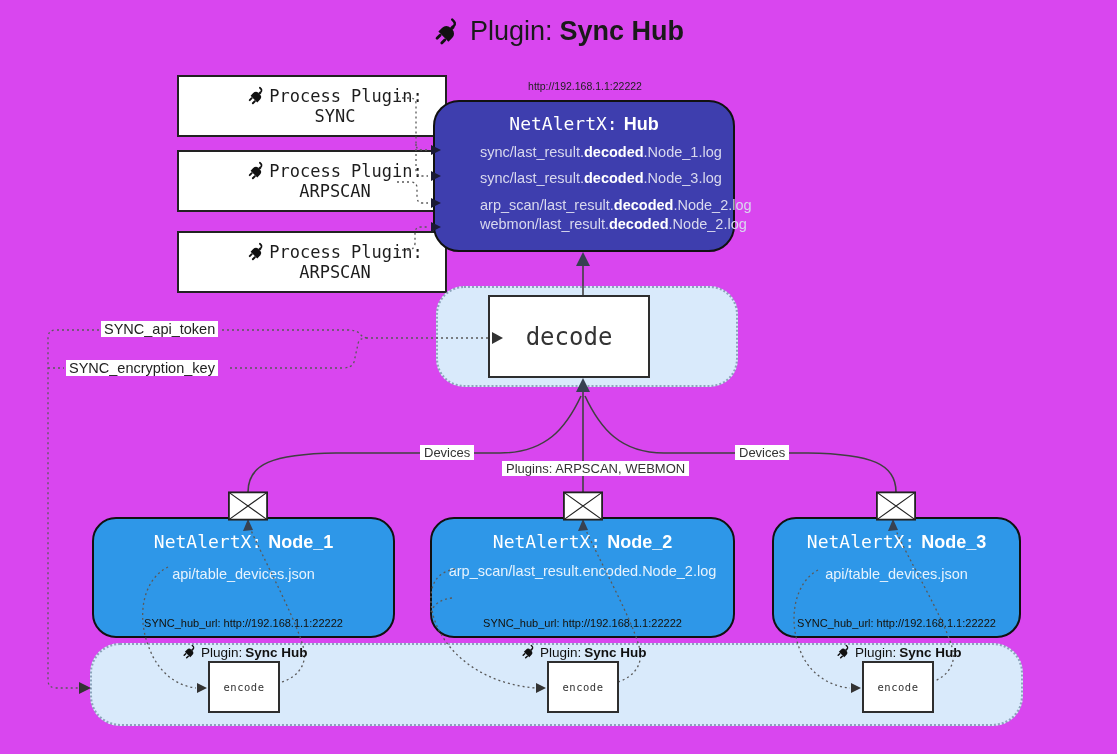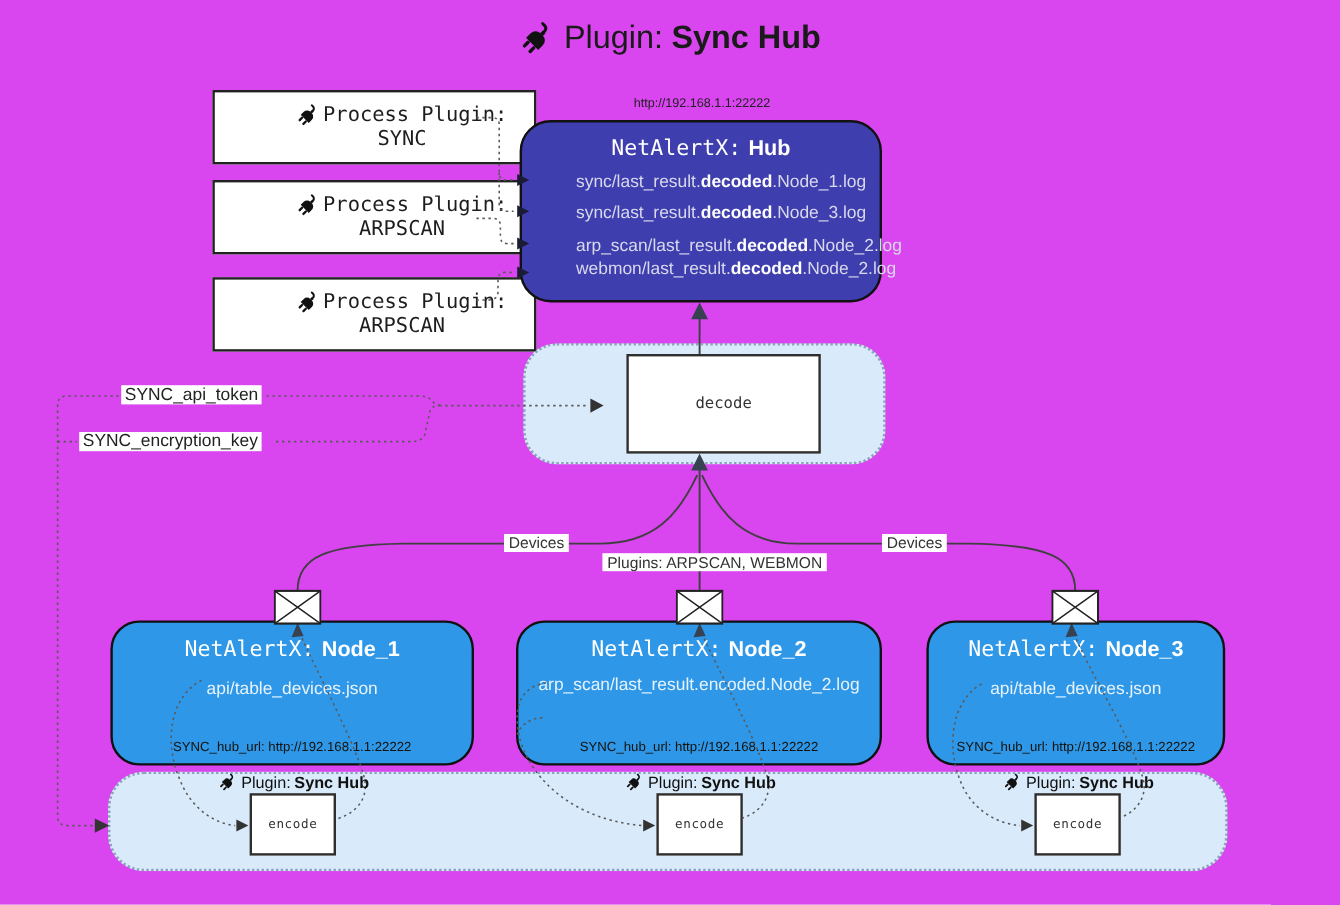--- a/index.html
+++ b/index.html
@@ -111,21 +111,21 @@
     <div class="hub-title">
       <span class="mono">NetAlertX:</span><span class="b">Hub</span>
     </div>
     <div class="hub-row" style="top:42px"><span>sync/last_result.</span><b>decoded</b><span>.Node_1.log</span></div>
     <div class="hub-row" style="top:68px"><span>sync/last_result.</span><b>decoded</b><span>.Node_3.log</span></div>
     <div class="hub-row" style="top:95px"><span>arp_scan/last_result.</span><b>decoded</b><span>.Node_2.log</span></div>
     <div class="hub-row" style="top:114px"><span>webmon/last_result.</span><b>decoded</b><span>.Node_2.log</span></div>
   </div>
 
   <div class="zone lvl" style="left:436px;top:286px;width:302px;height:101px"></div>
-  <div class="opbox lvl" style="left:522px;top:295px;width:162px;height:83px;font-size:13px">decode</div>
+  <div class="opbox lvl" style="left:488px;top:295px;width:162px;height:83px;font-size:24px">decode</div>
 
   <div class="tok" style="left:101px;top:321px;z-index:6">SYNC_api_token</div>
   <div class="tok" style="left:66px;top:360px;z-index:6">SYNC_encryption_key</div>
 
   <div class="edge" style="left:420px;top:445px">Devices</div>
   <div class="edge" style="left:502px;top:461px">Plugins: ARPSCAN, WEBMON</div>
   <div class="edge" style="left:735px;top:445px">Devices</div>
 
   <div class="node lvl" style="left:92px;width:303px">
     <div class="node-title">

